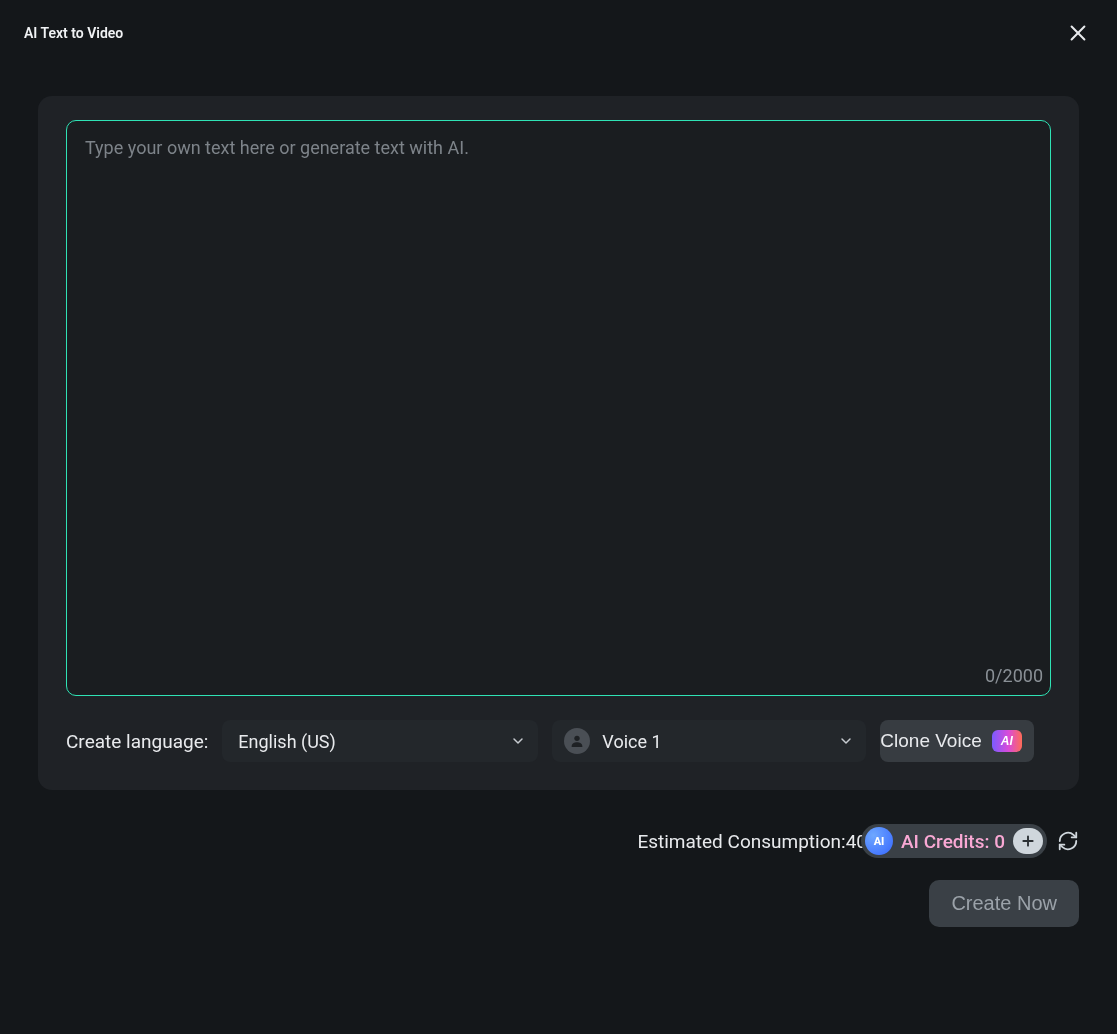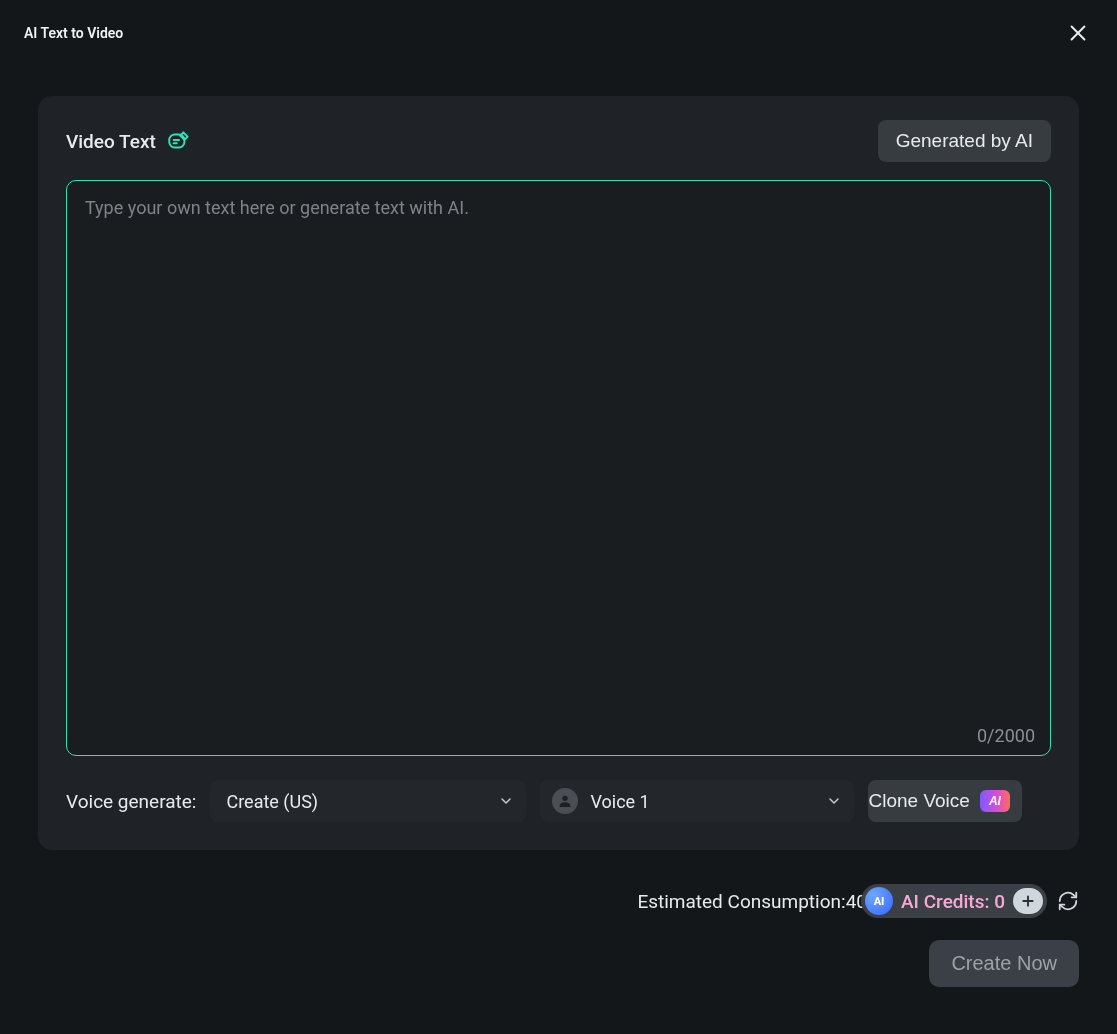--- a/index.html
+++ b/index.html
@@ -83,21 +83,21 @@
     resize: none;
     padding: 16px 18px;
     font-size: 18px;
     color: #e8eaed;
     font-family: inherit;
     outline: none;
   }
   .text-input::placeholder { color: #7d8389; }
   .char-count {
     position: absolute;
-    right: 16px;
+    right: 8px;
     bottom: 14px;
     color: #8a9096;
     font-size: 18px;
   }
 
   .row {
     display: flex;
     align-items: center;
     gap: 14px;
     margin-top: 20px;
@@ -255,43 +255,31 @@
     <div class="close-btn">
       <svg viewBox="0 0 24 24" fill="none" stroke="currentColor" stroke-width="2.2" stroke-linecap="round">
           <line x1="5" y1="5" x2="19" y2="19"></line>
           <line x1="19" y1="5" x2="5" y2="19"></line>
         </svg>
     </div>
   </div>
 
   <div class="card">
 
-    <div class="card-top">
-      <div class="video-text-label">
-        <span>Video Text</span>
-        <svg class="edit-icon" viewBox="0 0 24 24" fill="none" stroke="currentColor" stroke-width="1.8" stroke-linecap="round" stroke-linejoin="round">
-          <rect x="3" y="6" width="14" height="12" rx="5"></rect>
-          <line x1="7" y1="11" x2="12" y2="11"></line>
-          <line x1="7" y1="14" x2="10" y2="14"></line>
-          <path d="M16 4 L20 8 L17 11 L13 7 Z"></path>
-        </svg>
-      </div>
-      <button class="gen-btn">Generated by AI</button>
-    </div>
 
     <div class="textarea-wrap">
       <textarea class="text-input" placeholder="Type your own text here or generate text with AI." style=""></textarea>
       <div class="char-count">0/2000</div>
     </div>
 
     <div class="row">
-      <div class="row-label">Voice generate:</div>
+      <div class="row-label">Create language:</div>
 
       <div class="select lang-select">
-        <span>Create (US)</span>
+        <span>English (US)</span>
         <svg class="chev" viewBox="0 0 24 24" fill="none" stroke="currentColor" stroke-width="2.2" stroke-linecap="round" stroke-linejoin="round">
             <polyline points="6 9 12 15 18 9"></polyline>
           </svg>
       </div>
 
       <div class="select voice voice-select">
         <span class="voice-avatar">
           <svg viewBox="0 0 24 24" fill="currentColor">
               <circle cx="12" cy="8" r="4"></circle>
               <path d="M4 20c0-4 4-6 8-6s8 2 8 6v1H4v-1z"></path>

